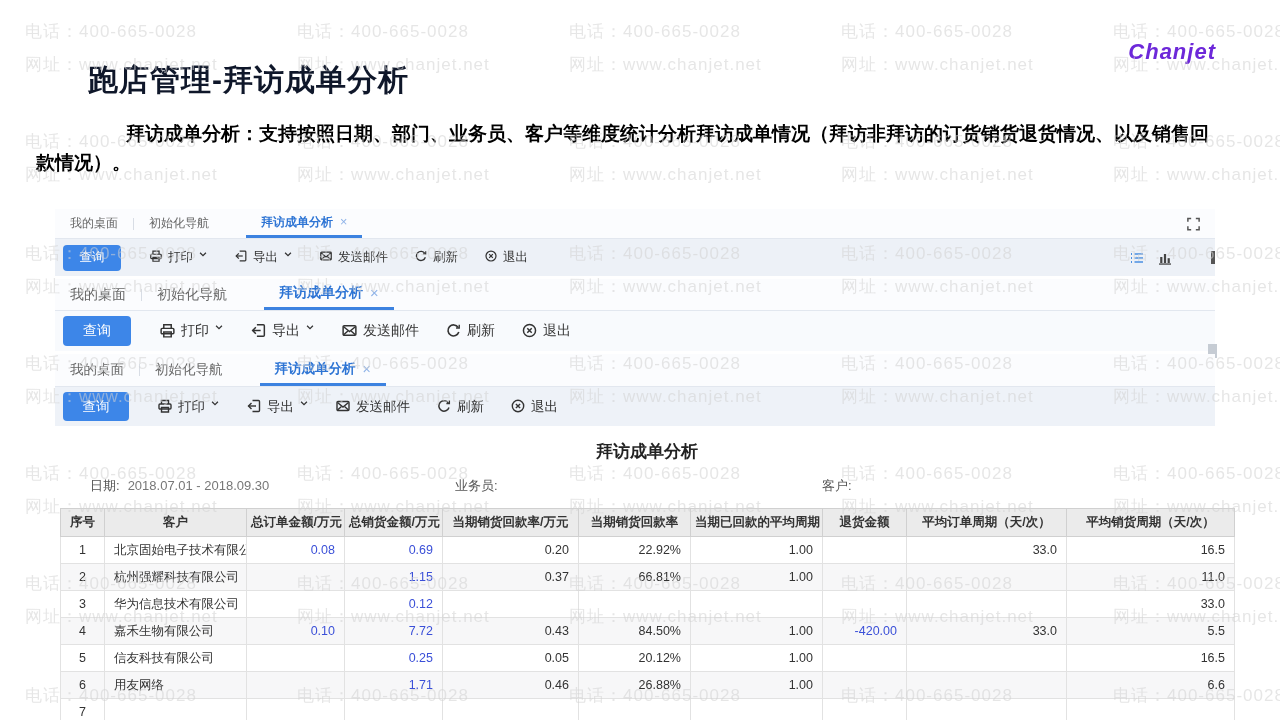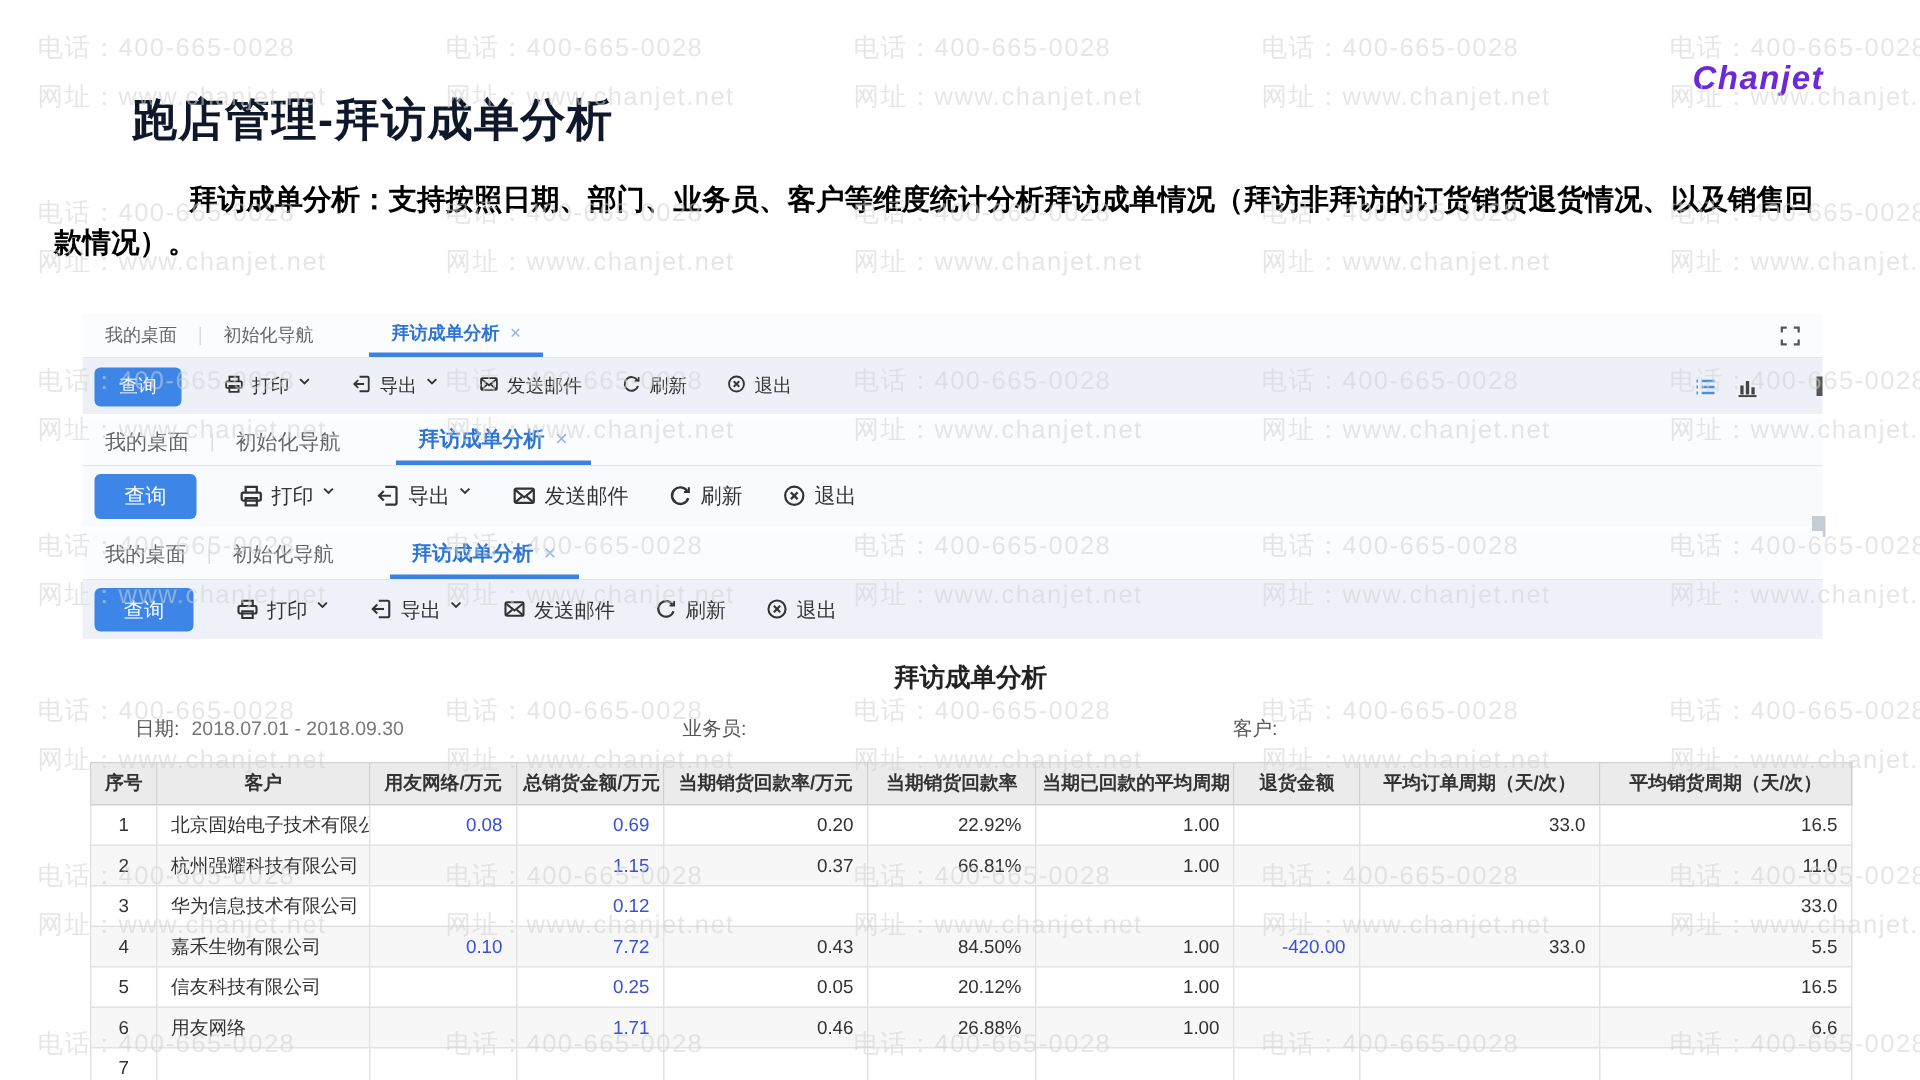--- a/index.html
+++ b/index.html
@@ -367,21 +367,21 @@
         <col style="width: 112px;">
         <col style="width: 132px;">
         <col style="width: 84px;">
         <col style="width: 160px;">
         <col style="width: 168px;">
       </colgroup>
     <thead>
         <tr id="tbl-head">
           <th>序号</th>
           <th>客户</th>
-          <th>用友网络/万元</th>
+          <th>总订单金额/万元</th>
           <th>总销货金额/万元</th>
           <th>当期销货回款率/万元</th>
           <th>当期销货回款率</th>
           <th>当期已回款的平均周期</th>
           <th>退货金额</th>
           <th>平均订单周期（天/次）</th>
           <th>平均销货周期（天/次）</th>
         </tr>
       </thead>
     <tbody id="tbl-body">

